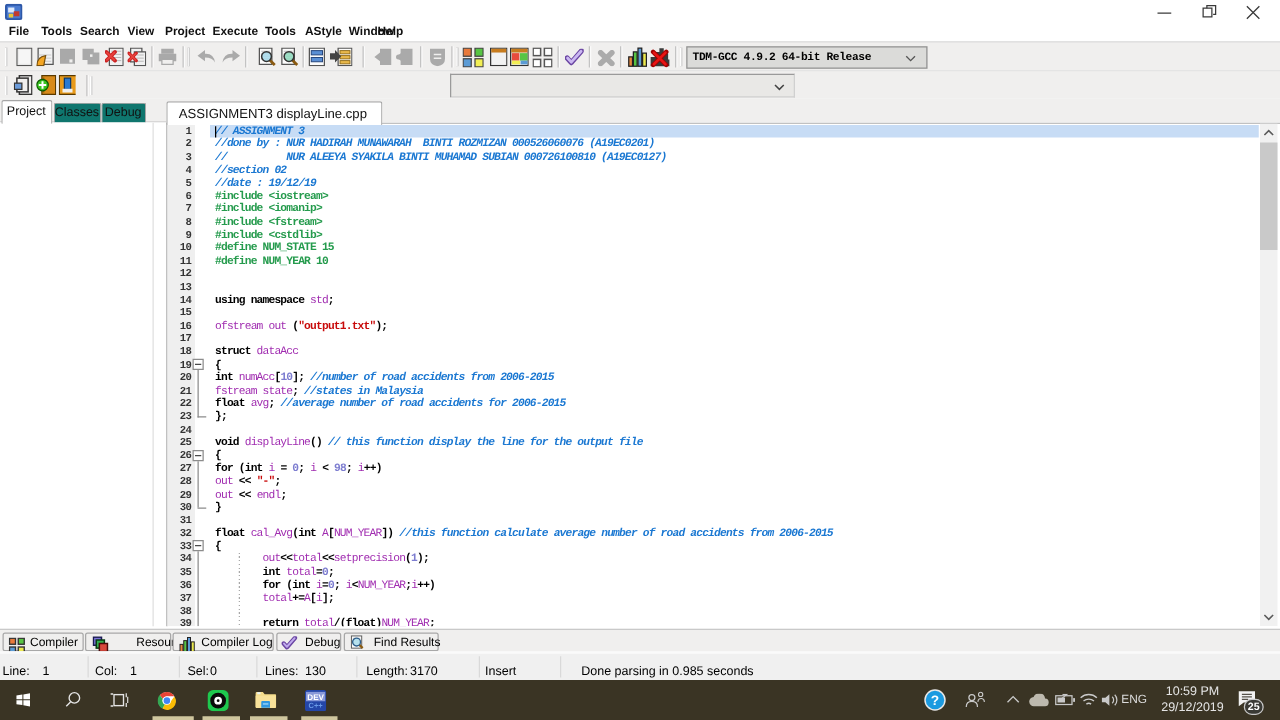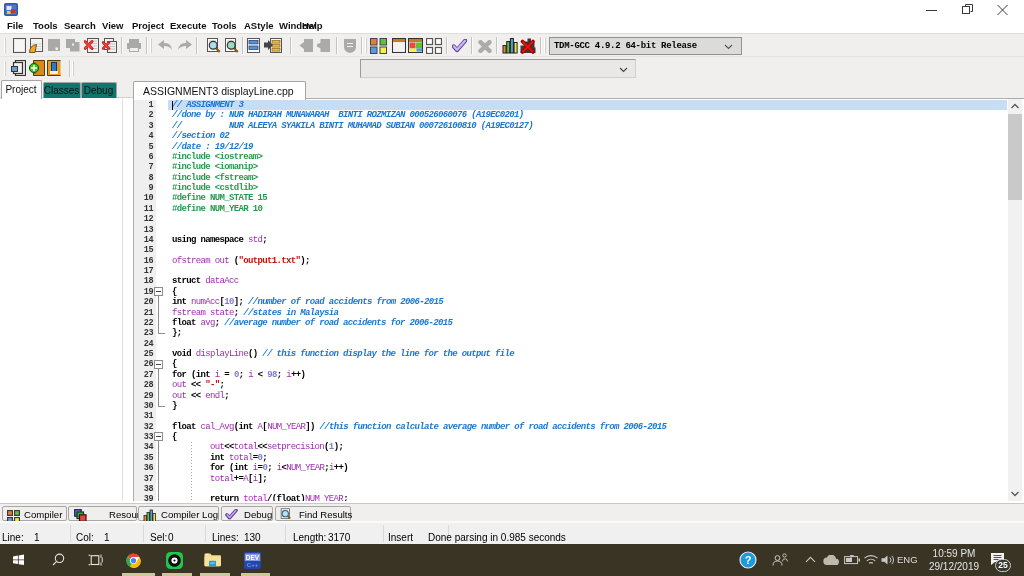--- a/index.html
+++ b/index.html
@@ -418,21 +418,21 @@
     <span style="left:168px">0</span>
   <div class="fs" style="left:205px"></div>
   <span style="left:212px">Lines:</span>
     <span style="left:244px">130</span>
   <div class="fs" style="left:285px"></div>
   <span style="left:293px">Length:</span>
     <span style="left:328px">3170</span>
   <div class="fs" style="left:383px"></div>
   <span style="left:388px">Insert</span>
   <div class="fs" style="left:448px"></div>
-  <span style="left:428px">Done parsing in 0.985 seconds</span>
+  <span style="left:465px">Done parsing in 0.985 seconds</span>
 </div>
 <div class="abs" id="taskbar">
 
   <svg class="icon" style="left:13px;top:9.5px" width="11" height="12" viewBox="0 0 11 12">
     <path d="M0 2.4 L4.9 1.6 V5.4 H0 Z" fill="#fff"></path>
     <path d="M5.7 1.5 L11 0.6 V5.4 H5.7 Z" fill="#fff"></path>
     <path d="M0 6.2 H4.9 V10 L0 9.3 Z" fill="#fff"></path>
     <path d="M5.7 6.2 H11 V11.1 L5.7 10.2 Z" fill="#fff"></path>
   </svg>
 

